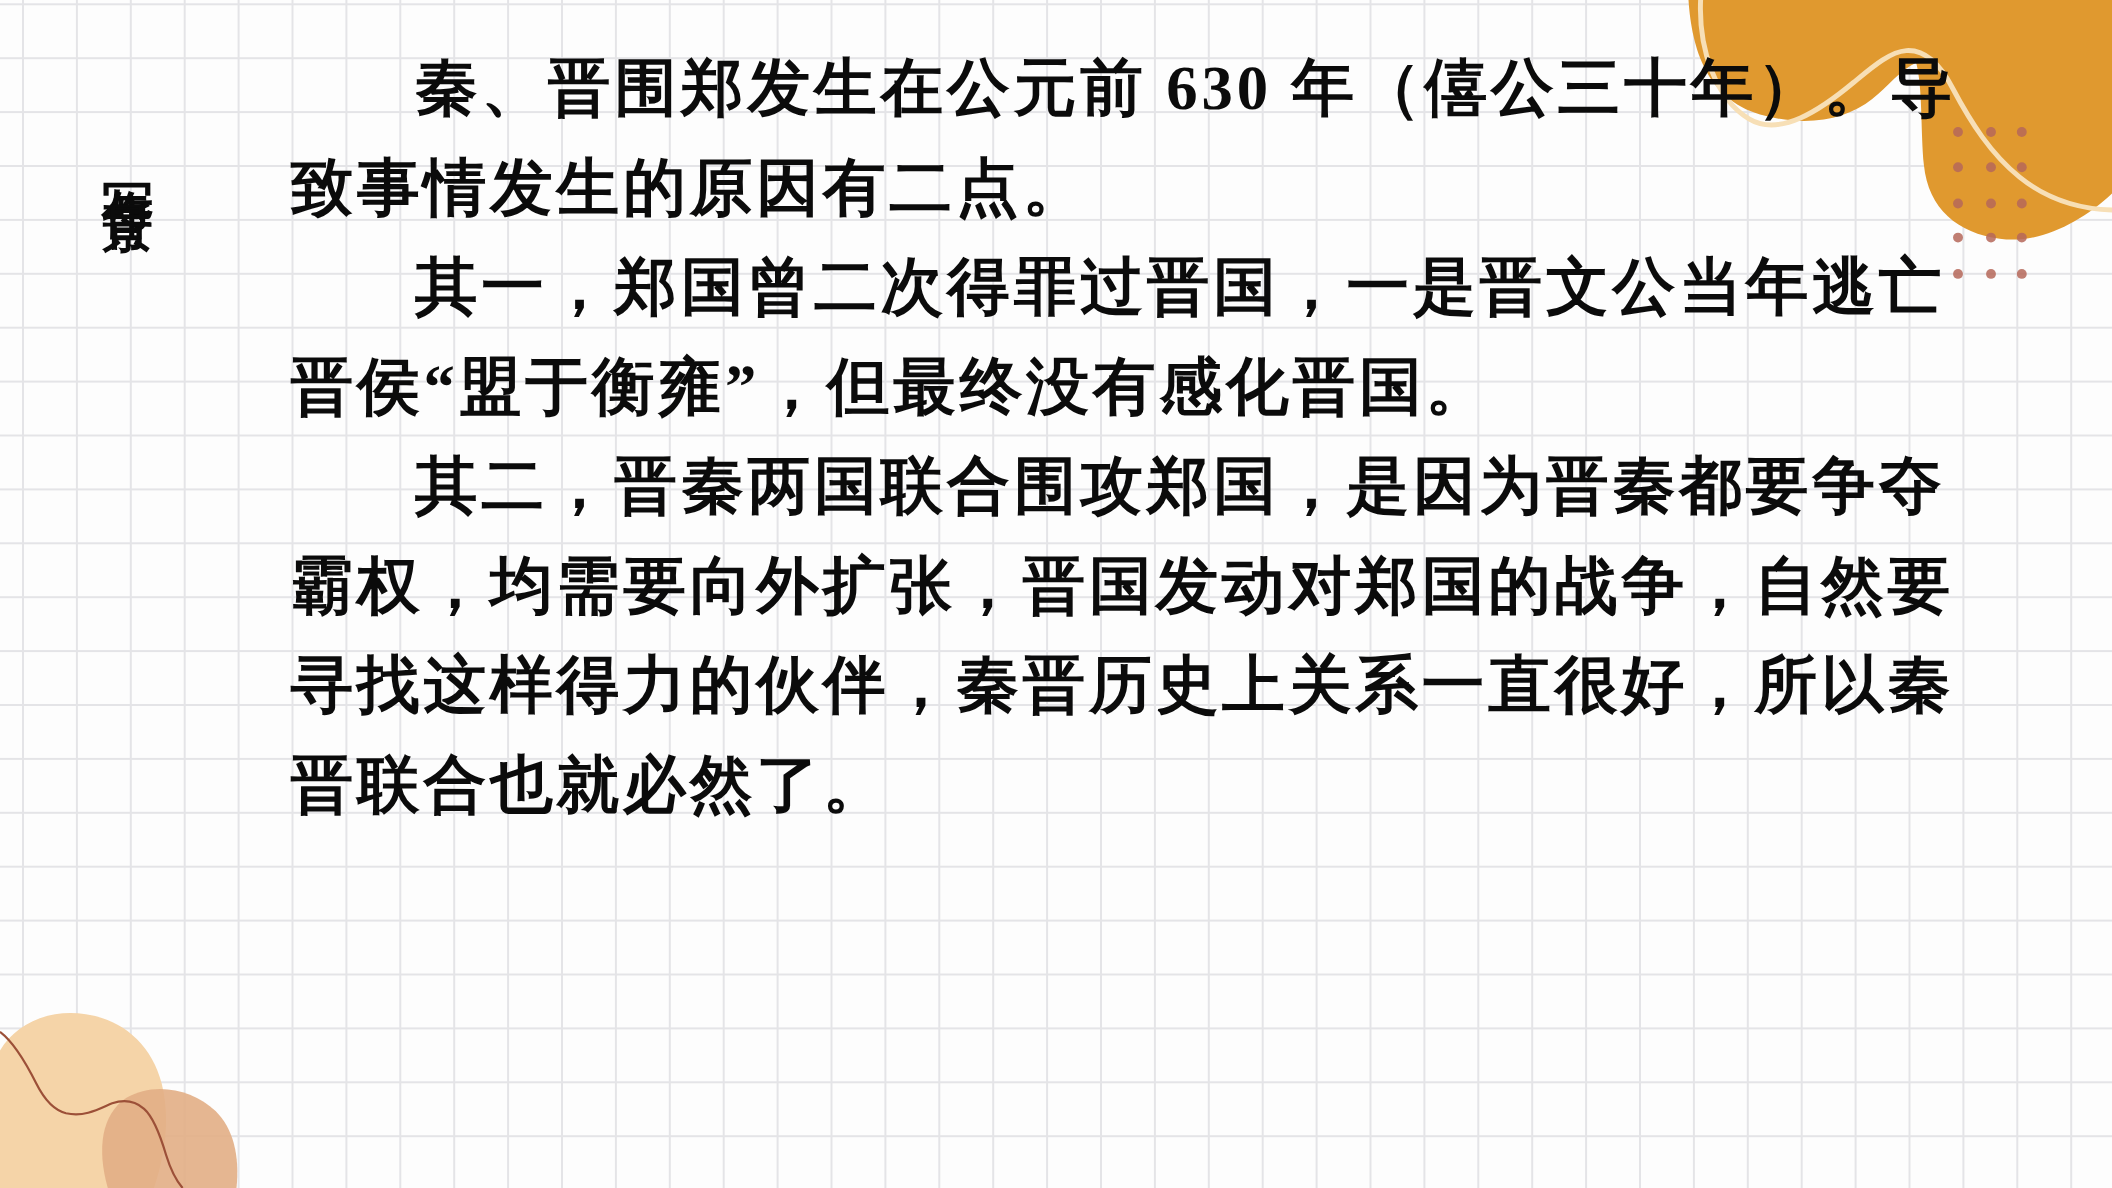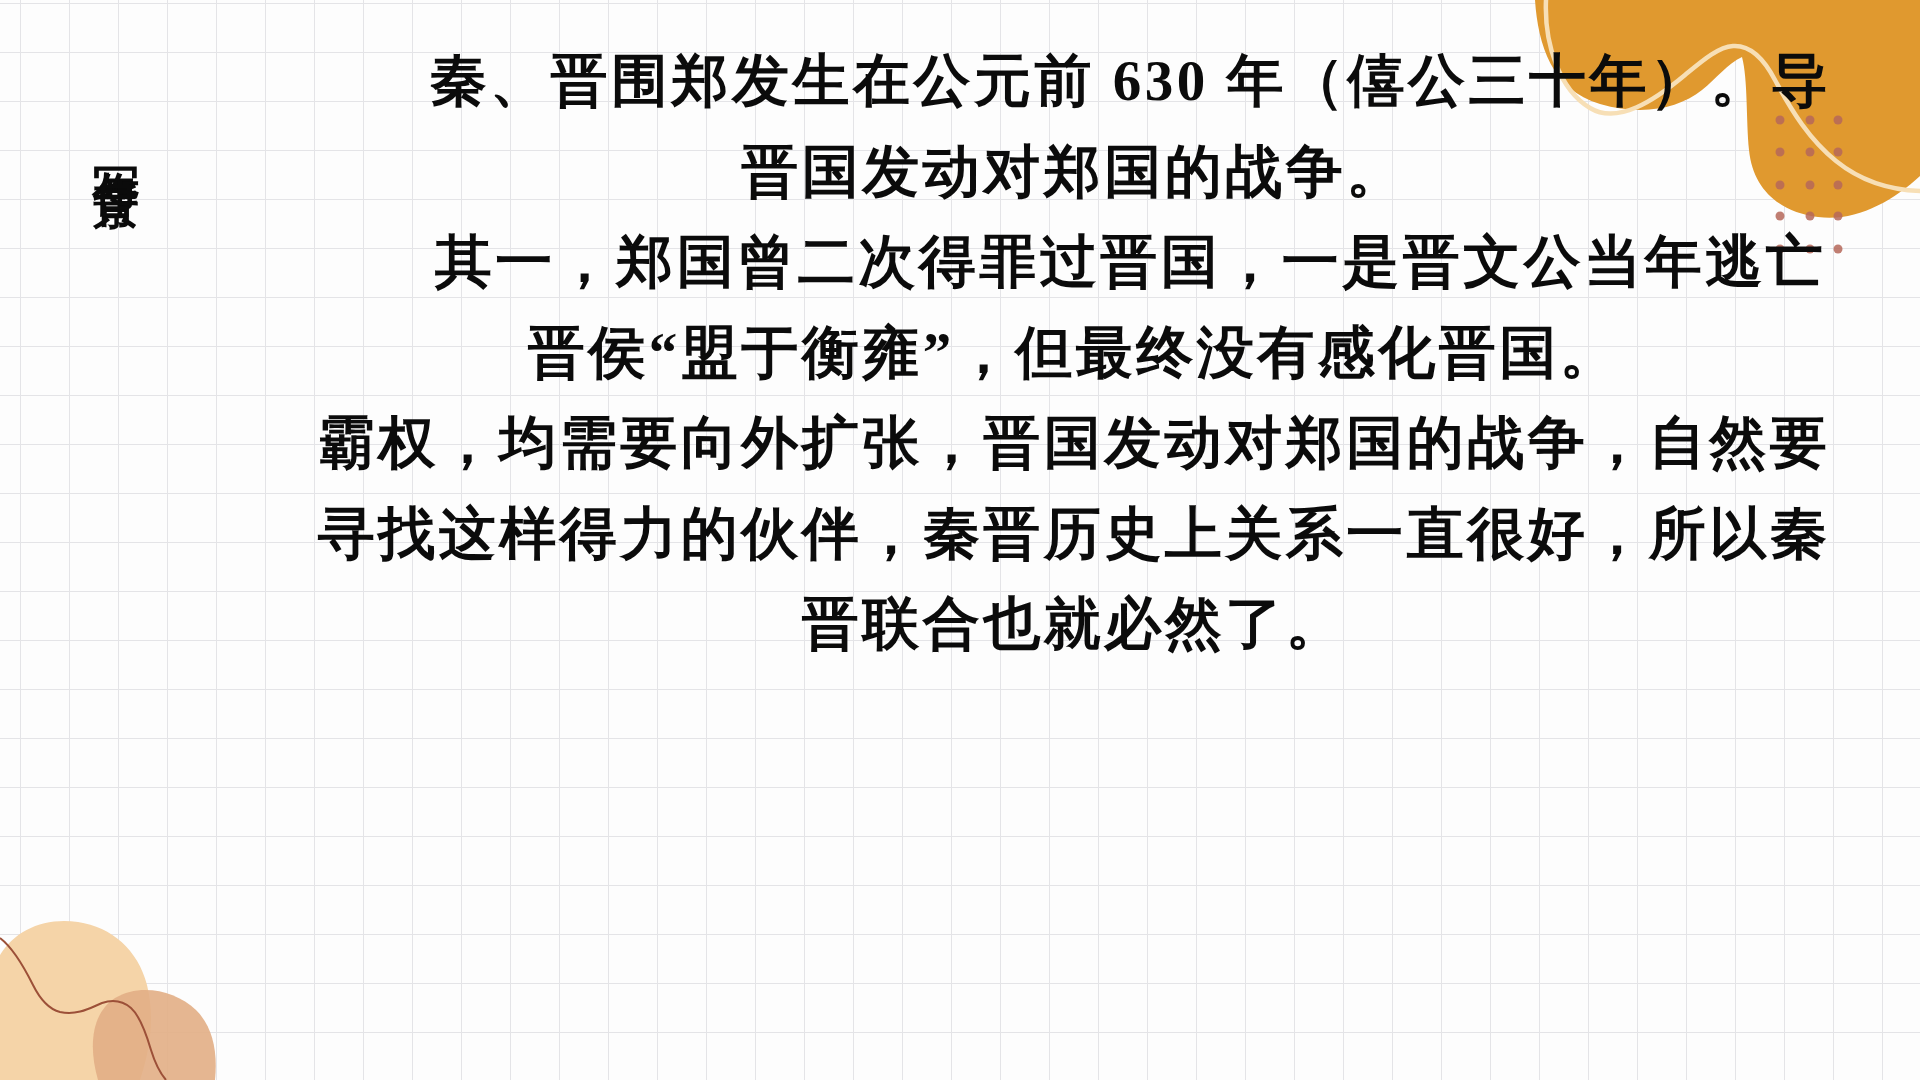--- a/index.html
+++ b/index.html
@@ -21,21 +21,21 @@
     writing-mode:vertical-rl;text-orientation:upright;
     font-family:"Liberation Sans", sans-serif;
     font-weight:900;font-size:46px;letter-spacing:6px;
     color:#0b0b0b;
   }
   .content{
     position:absolute;left:264px;top:36px;width:1620px;
     font-size:57px;line-height:90.5px;letter-spacing:3.5px;
     font-weight:600;color:#0b0b0b;white-space:nowrap;
   }
-  .content .line{height:90.5px;text-align:center;}
+  .content .line{height:90.5px;}
   .content .indent{padding-left:113px;}
 </style>
 </head>
 <body>
 
 <svg class="deco deco-tr" width="470" height="320" viewBox="0 0 470 320" aria-hidden="true">
   <path d="M85,0 C88,45 102,90 150,104 C192,116 228,109 252,90
            C266,79 278,63 292,57 C298,80 296,120 299,150
            C303,190 330,212 368,217 C405,222 442,202 470,176
            L470,0 Z" fill="#e0992f"></path>
@@ -68,19 +68,20 @@
            C212,131 218,155 215,185 Z" fill="#e2ae85" fill-opacity="0.9"></path>
   <path d="M0,43 C12,52 22,68 33,90 C40,104 48,114 60,117
            C78,121 92,112 102,108 C114,104 124,107 131,113
            C140,121 146,138 151,155 C155,168 160,178 166,185" fill="none" stroke="#9c5038" stroke-width="2"></path>
 </svg>
 
 <div class="section-title">写作背景</div>
 
 <div class="content">
   <div class="line indent">秦、晋围郑发生在公元前 630 年（僖公三十年）。导</div>
-  <div class="line">晋国发动对郑国的战争。</div>
+  <div class="line">致事情发生的原因有二点。</div>
   <div class="line indent">其一，郑国曾二次得罪过晋国，一是晋文公当年逃亡</div>
   <div class="line">晋侯“盟于衡雍”，但最终没有感化晋国。</div>
+  <div class="line indent">其二，晋秦两国联合围攻郑国，是因为晋秦都要争夺</div>
   <div class="line">霸权，均需要向外扩张，晋国发动对郑国的战争，自然要</div>
   <div class="line">寻找这样得力的伙伴，秦晋历史上关系一直很好，所以秦</div>
   <div class="line">晋联合也就必然了。</div>
 </div>
 
 </body></html>

